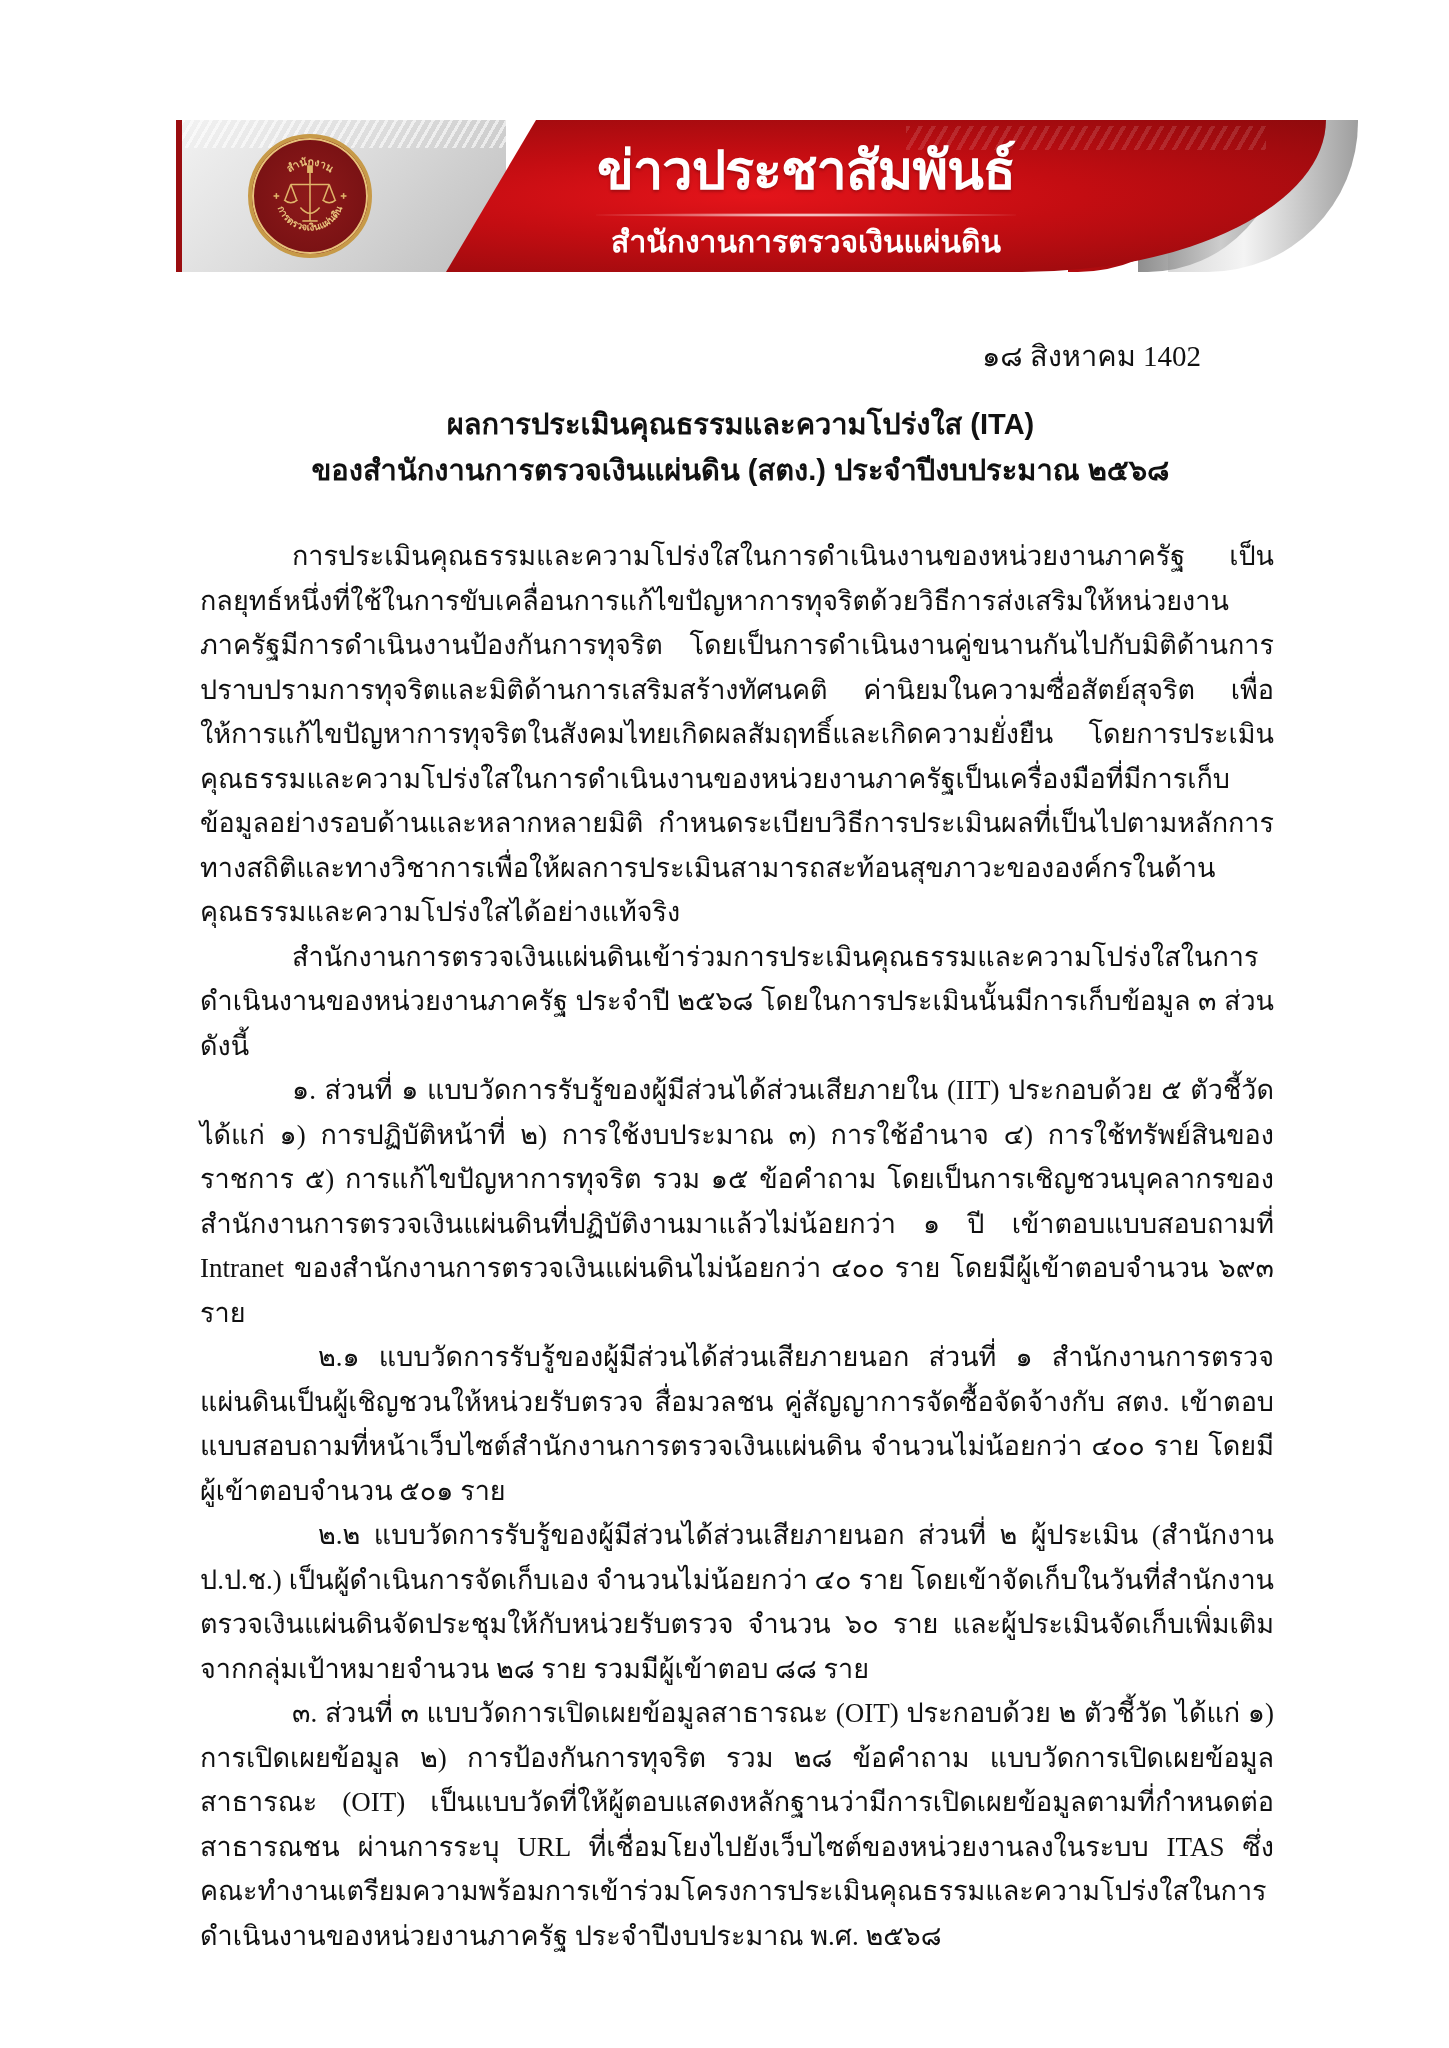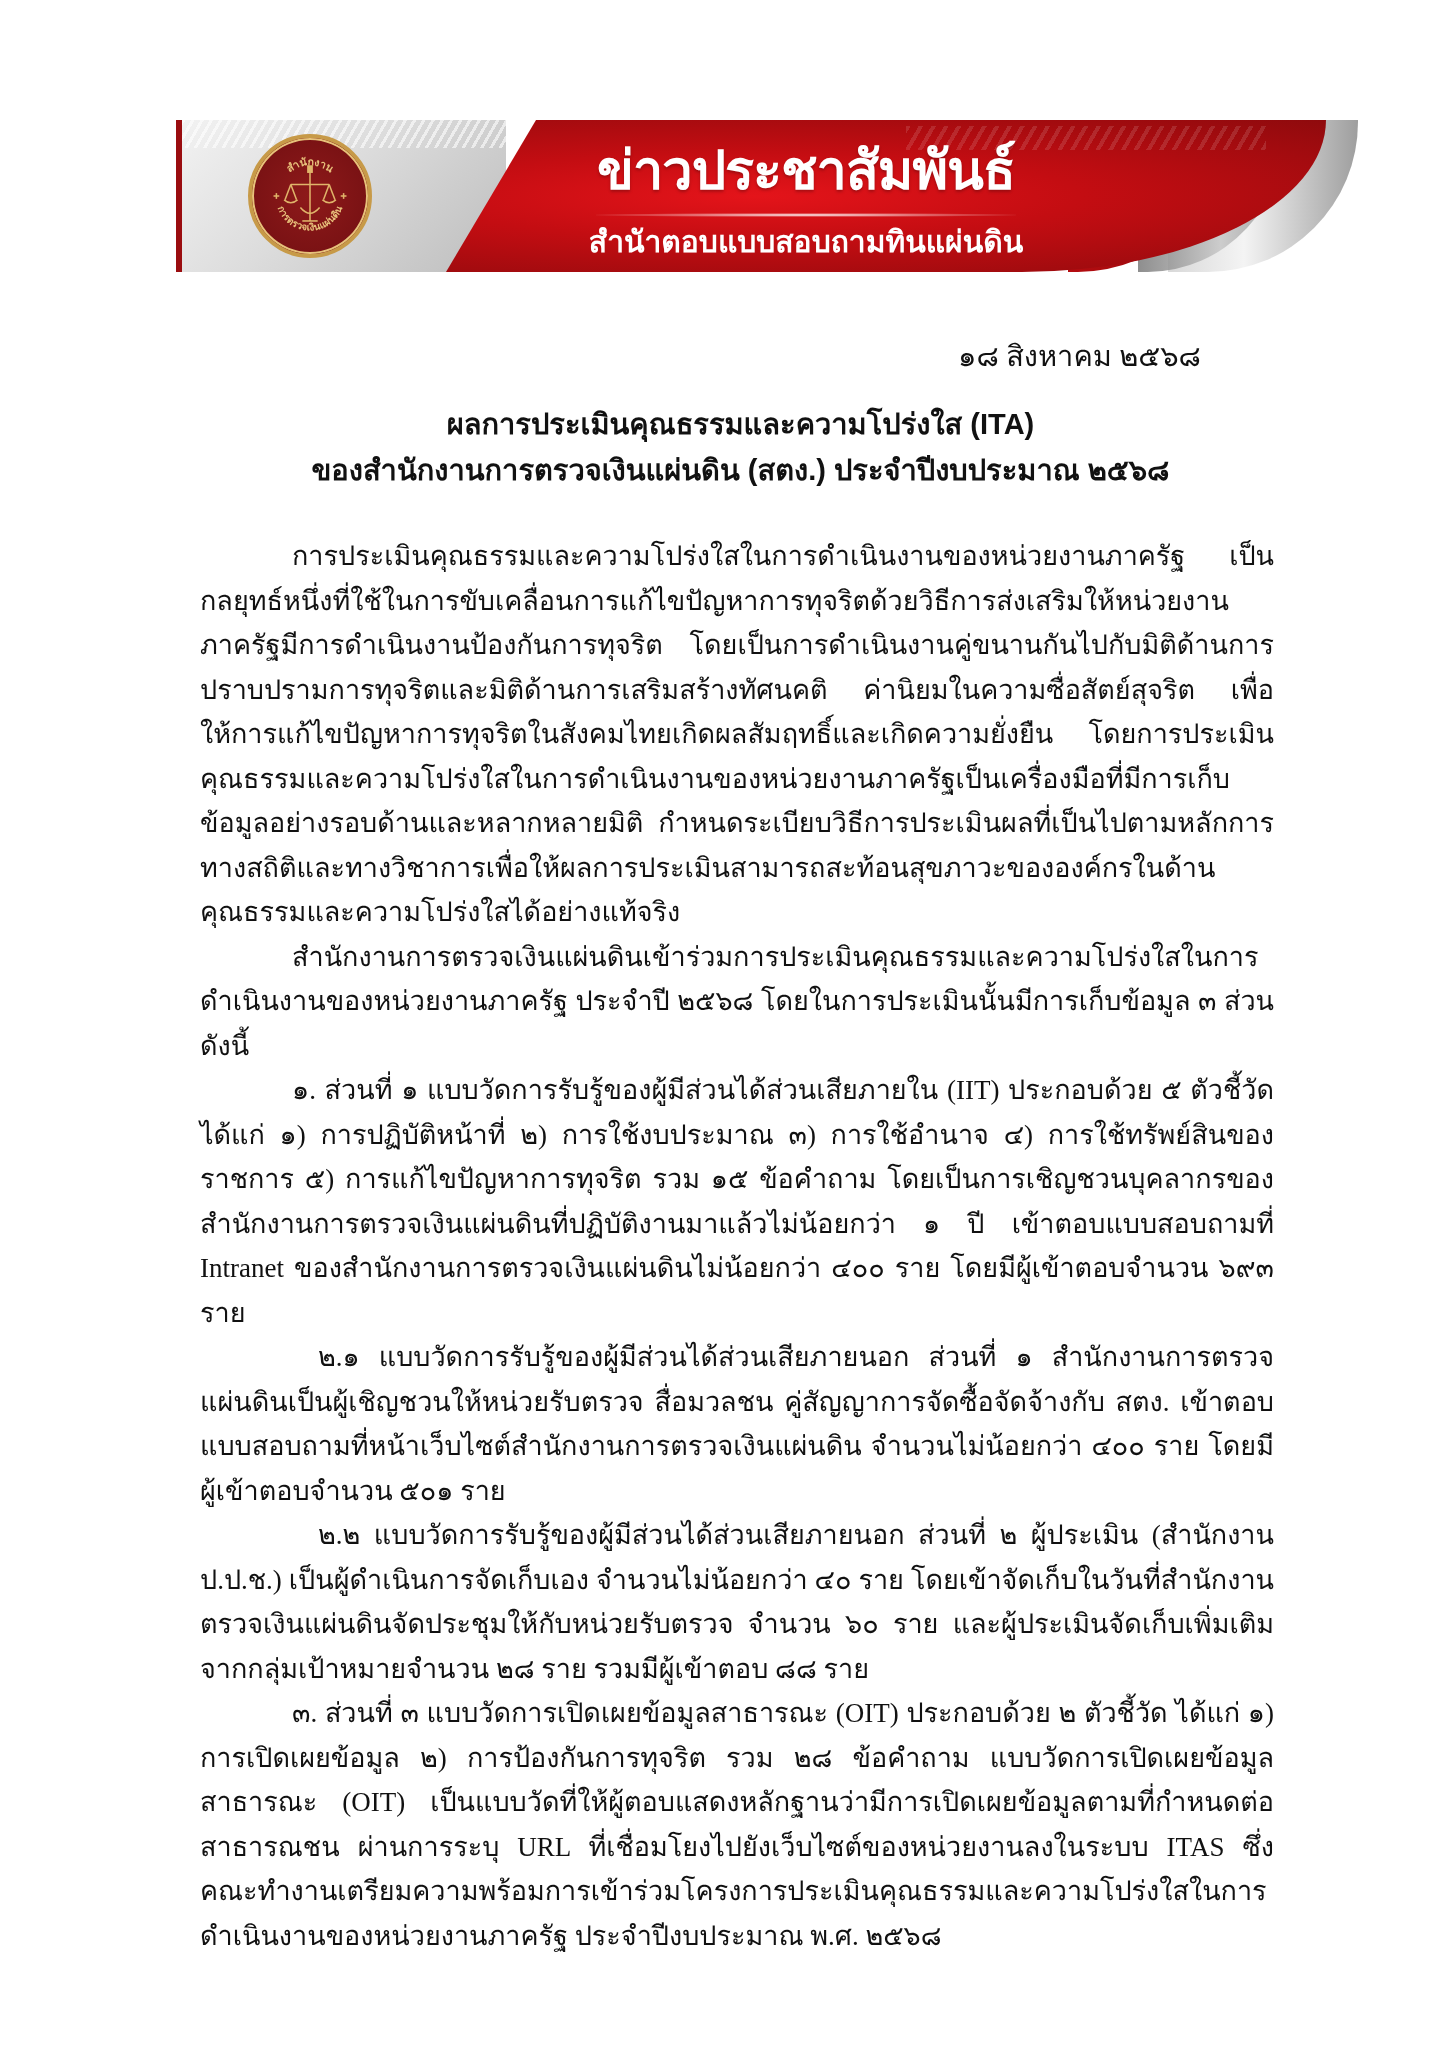--- a/index.html
+++ b/index.html
@@ -128,24 +128,24 @@
         <line x1="15" y1="47" x2="15" y2="53"></line>
         <line x1="82" y1="50" x2="88" y2="50"></line>
         <line x1="85" y1="47" x2="85" y2="53"></line>
       </g>
       <rect x="47" y="18" width="6" height="8" fill="#e0b46a"></rect>
     </svg>
   </div>
 
   <div class="banner-title">ข่าวประชาสัมพันธ์</div>
   <div class="banner-glow"></div>
-  <div class="banner-subtitle">สำนัาตอบแบบสอบถามทินแผ่นดิน</div>
+  <div class="banner-subtitle">สำนักงานการตรวจเงินแผ่นดิน</div>
 </div>
 
-<div class="date">๑๘ สิงหาคม ๒๕๖๘</div>
+<div class="date">๑๘ สิงหาคม 1402</div>
 
 <div class="doc-title line1">ผลการประเมินคุณธรรมและความโปร่งใส (ITA)</div>
 <div class="doc-title line2">ของสำนักงานการตรวจเงินแผ่นดิน (สตง.) ประจำปีงบประมาณ ๒๕๖๘</div>
 
 <div class="body-text">
   <p class="para indent">การประเมินคุณธรรมและความโปร่งใสในการดำเนินงานของหน่วยงานภาครัฐ เป็นกลยุทธ์หนึ่งที่ใช้ในการขับเคลื่อนการแก้ไขปัญหาการทุจริตด้วยวิธีการส่งเสริมให้หน่วยงานภาครัฐมีการดำเนินงานป้องกันการทุจริต โดยเป็นการดำเนินงานคู่ขนานกันไปกับมิติด้านการปราบปรามการทุจริตและมิติด้านการเสริมสร้างทัศนคติ ค่านิยมในความซื่อสัตย์สุจริต เพื่อให้การแก้ไขปัญหาการทุจริตในสังคมไทยเกิดผลสัมฤทธิ์และเกิดความยั่งยืน โดยการประเมินคุณธรรมและความโปร่งใสในการดำเนินงานของหน่วยงานภาครัฐเป็นเครื่องมือที่มีการเก็บข้อมูลอย่างรอบด้านและหลากหลายมิติ กำหนดระเบียบวิธีการประเมินผลที่เป็นไปตามหลักการทางสถิติและทางวิชาการเพื่อให้ผลการประเมินสามารถสะท้อนสุขภาวะขององค์กรในด้านคุณธรรมและความโปร่งใสได้อย่างแท้จริง</p>
   <p class="para indent">สำนักงานการตรวจเงินแผ่นดินเข้าร่วมการประเมินคุณธรรมและความโปร่งใสในการดำเนินงานของหน่วยงานภาครัฐ ประจำปี ๒๕๖๘ โดยในการประเมินนั้นมีการเก็บข้อมูล ๓ ส่วน ดังนี้</p>
   <p class="para indent">๑. ส่วนที่ ๑ แบบวัดการรับรู้ของผู้มีส่วนได้ส่วนเสียภายใน (IIT) ประกอบด้วย ๕ ตัวชี้วัด ได้แก่ ๑) การปฏิบัติหน้าที่ ๒) การใช้งบประมาณ ๓) การใช้อำนาจ ๔) การใช้ทรัพย์สินของราชการ ๕) การแก้ไขปัญหาการทุจริต รวม ๑๕ ข้อคำถาม โดยเป็นการเชิญชวนบุคลากรของสำนักงานการตรวจเงินแผ่นดินที่ปฏิบัติงานมาแล้วไม่น้อยกว่า ๑ ปี เข้าตอบแบบสอบถามที่ Intranet ของสำนักงานการตรวจเงินแผ่นดินไม่น้อยกว่า ๔๐๐ ราย โดยมีผู้เข้าตอบจำนวน ๖๙๓ ราย</p>
   <p class="para indent2">๒.๑ แบบวัดการรับรู้ของผู้มีส่วนได้ส่วนเสียภายนอก ส่วนที่ ๑ สำนักงานการตรวจแผ่นดินเป็นผู้เชิญชวนให้หน่วยรับตรวจ สื่อมวลชน คู่สัญญาการจัดซื้อจัดจ้างกับ สตง. เข้าตอบแบบสอบถามที่หน้าเว็บไซต์สำนักงานการตรวจเงินแผ่นดิน จำนวนไม่น้อยกว่า ๔๐๐ ราย โดยมีผู้เข้าตอบจำนวน ๕๐๑ ราย</p>
   <p class="para indent2">๒.๒ แบบวัดการรับรู้ของผู้มีส่วนได้ส่วนเสียภายนอก ส่วนที่ ๒ ผู้ประเมิน (สำนักงาน ป.ป.ช.) เป็นผู้ดำเนินการจัดเก็บเอง จำนวนไม่น้อยกว่า ๔๐ ราย โดยเข้าจัดเก็บในวันที่สำนักงานตรวจเงินแผ่นดินจัดประชุมให้กับหน่วยรับตรวจ จำนวน ๖๐ ราย และผู้ประเมินจัดเก็บเพิ่มเติมจากกลุ่มเป้าหมายจำนวน ๒๘ ราย รวมมีผู้เข้าตอบ ๘๘ ราย</p>

